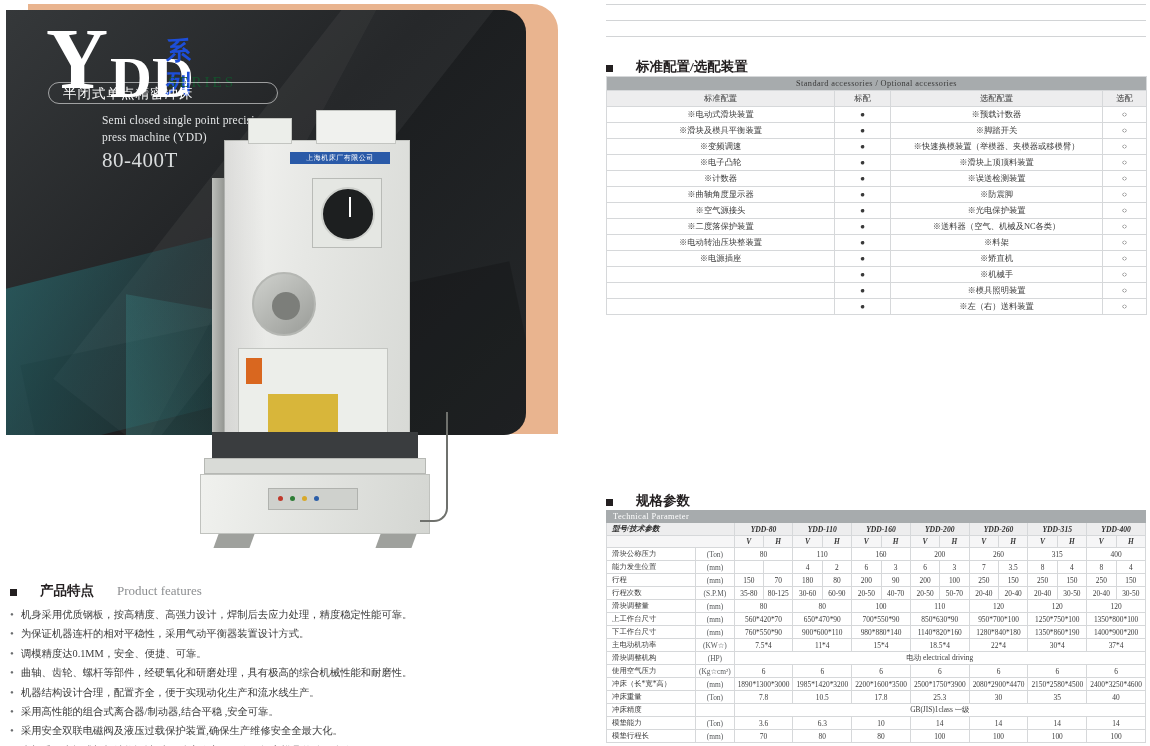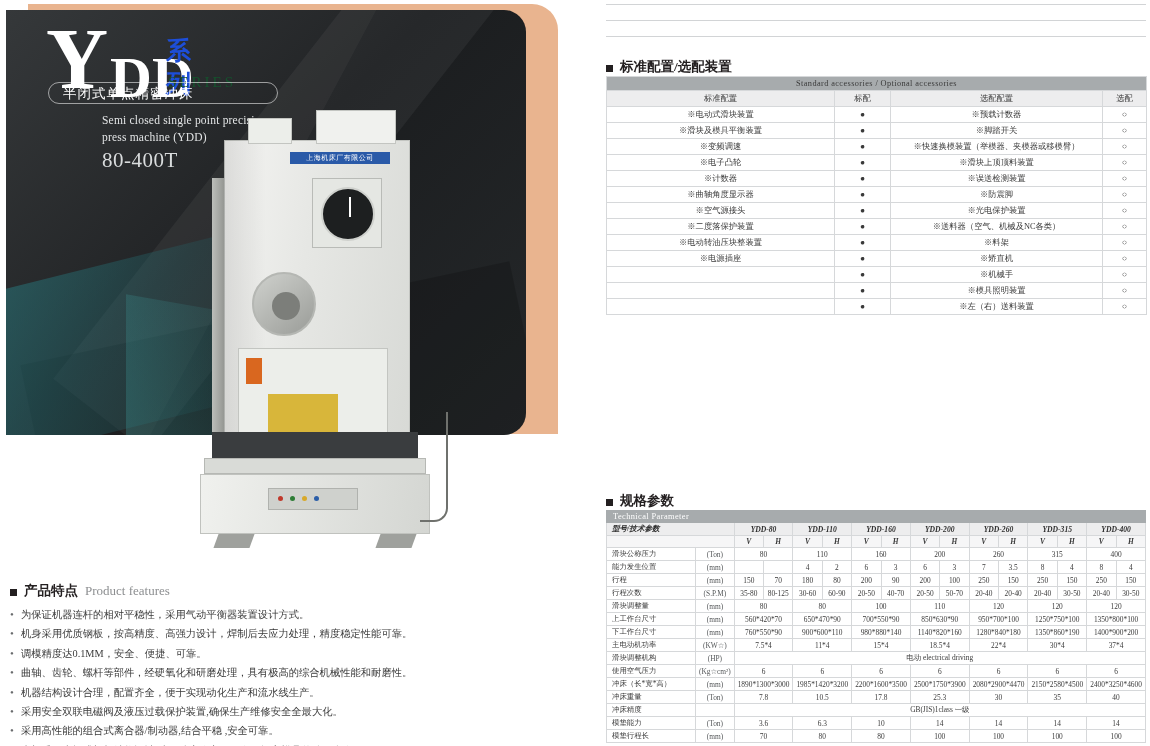--- a/index.html
+++ b/index.html
@@ -165,21 +165,21 @@
     background:linear-gradient(90deg,#bcbeba,#8e908c);
   }
   .m-cable {
     position:absolute; left:226px; top:330px; width:28px; height:110px;
     border-right:2px solid #6f716d; border-bottom:2px solid #6f716d;
     border-radius:0 0 14px 0;
   }
 
   
   .feat { position:absolute; left:10px; top:582px; width:556px; }
-  .sec-head { display:flex; align-items:flex-end; gap:7px; }
+  .sec-head { display:flex; align-items:flex-end; gap:23px; }
   .sec-head .sq { width:7px; height:7px; background:#231f20; margin-bottom:4px; }
   .sec-head .cn { font-size:13.5px; font-weight:bold; color:#231f20; }
   .sec-head .en { font-size:13px; color:#8d8f91; padding-bottom:1px; }
   .feat ul { list-style:none; margin:8px 0 0 0; padding:0; }
   .feat li {
     font-size:10.3px; color:#3b3b3b; line-height:1.35; padding-left:11px;
     position:relative; margin-bottom:5.5px;
   }
   .feat li:before {
     content:"•"; position:absolute; left:0; top:-1px; color:#6a6c6e; font-size:11px;
@@ -291,27 +291,27 @@
       </div>
     </div>
 
     <div class="feat">
       <div class="sec-head">
         <div class="sq"></div>
         <div class="cn">产品特点</div>
         <div class="en">Product features</div>
       </div>
       <ul>
+        <li>机身采用优质钢板，按高精度、高强力设计，焊制后去应力处理，精度稳定性能可靠。</li>
         <li>为保证机器连杆的相对平稳性，采用气动平衡器装置设计方式。</li>
-        <li>机身采用优质钢板，按高精度、高强力设计，焊制后去应力处理，精度稳定性能可靠。</li>
         <li>调模精度达0.1MM，安全、便捷、可靠。</li>
         <li>曲轴、齿轮、螺杆等部件，经硬氧化和研磨处理，具有极高的综合机械性能和耐磨性。</li>
         <li>机器结构设计合理，配置齐全，便于实现动化生产和流水线生产。</li>
+        <li>采用高性能的组合式离合器/制动器,结合平稳 ,安全可靠。</li>
         <li>采用安全双联电磁阀及液压过载保护装置,确保生产维修安全全最大化。</li>
-        <li>采用高性能的组合式离合器/制动器,结合平稳 ,安全可靠。</li>
         <li>本机采用半闭式机架结构设计,冲压精度稳定，可有效提高模具的使用寿命。</li>
 
       </ul>
     </div>
   </div>
 
   <div class="right">
 
     <div class="top-rules">
       <div></div>

